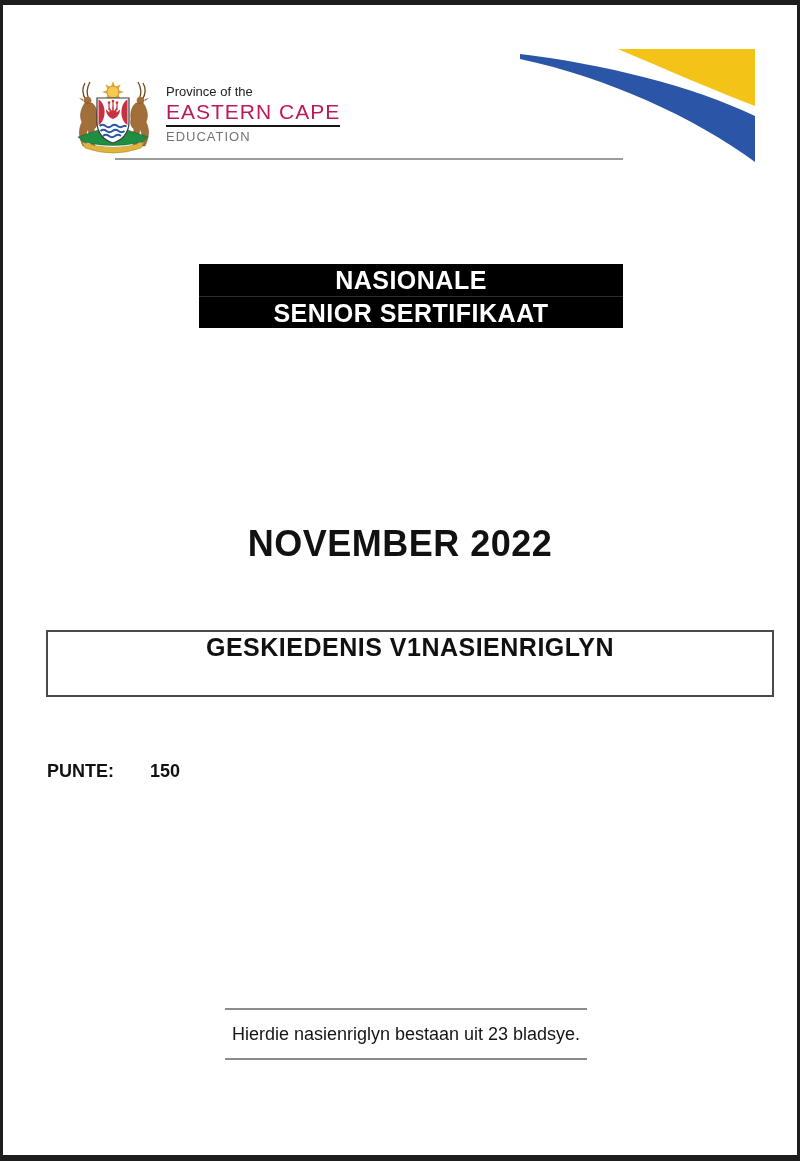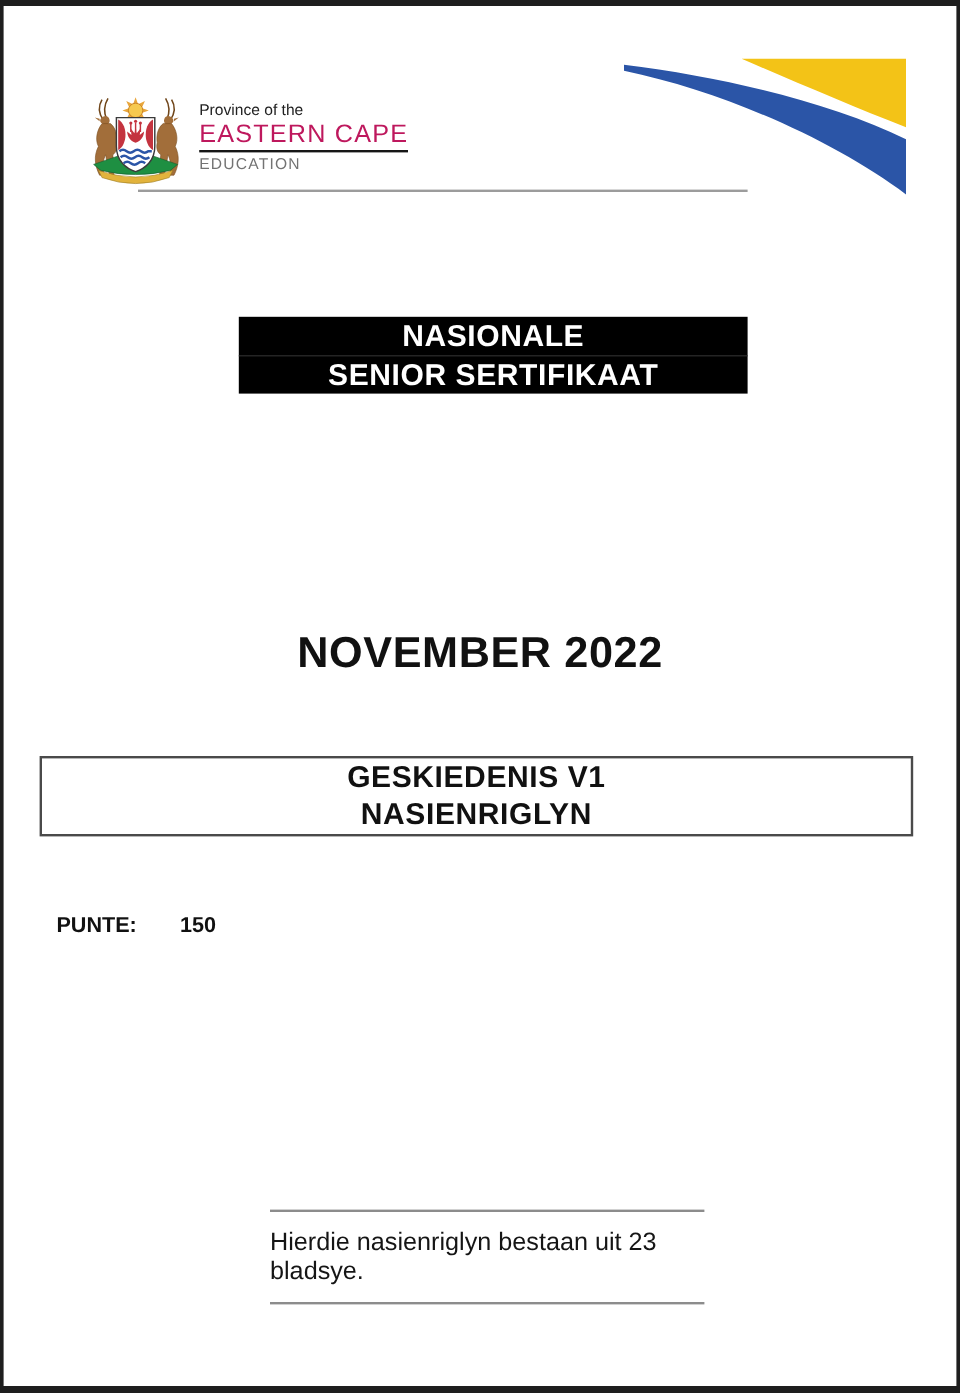--- a/index.html
+++ b/index.html
@@ -31,34 +31,34 @@
   .grade-box { position:absolute; left:322px; top:399px; width:181px; height:38px;
                box-sizing:border-box; border:2px solid #3a3a3a;
                display:flex; align-items:center; justify-content:center;
                font-size:26px; font-weight:bold; letter-spacing:0.5px; }
 
   
   .session { position:absolute; left:0; top:518px; width:100%; text-align:center;
              font-size:36px; font-weight:bold; letter-spacing:0.5px; }
 
   
-  .subject-box { position:absolute; left:30px; top:625px; width:728px; height:67px;
+  .subject-box { position:absolute; left:43px; top:625px; width:728px; height:67px;
                  box-sizing:border-box; border:2px solid #4a4a4a;
-                 display:flex; flex-direction:column; justify-content:center;
+                 display:flex; flex-direction:row; justify-content:center;
                  text-align:center; font-size:25px; font-weight:bold;
                  line-height:31px; letter-spacing:0.5px; }
 
   
   .marks { position:absolute; left:44px; top:756px; font-size:18px; font-weight:bold; }
   .marks-label { display:inline-block; width:103px; }
 
   
   .note { position:absolute; left:222px; top:1003px; width:362px; }
   .note-rule { height:2px; background:#8c8c8c; }
-  .note-text { text-align:left; font-size:21px; color:#151515; padding:14px 0 13px 0; }
+  .note-text { text-align:center; font-size:18px; color:#151515; padding:14px 0 13px 0; }
 </style>
 </head>
 <body>
 
 <div class="page">
 
   <svg class="coat" width="96" height="84" viewBox="0 0 96 84">
 
     <polygon fill="#E9A63C" points="58,13 52.1,15.1 54.8,20.8 49.1,18.1 47,24 44.9,18.1 39.2,20.8 41.9,15.1 36,13 41.9,10.9 39.2,5.2 44.9,7.9 47,2 49.1,7.9 54.8,5.2 52.1,10.9"></polygon>
     <circle cx="47" cy="13" r="6" fill="#F6C94F" stroke="#C3791F" stroke-width="0.7"></circle>

